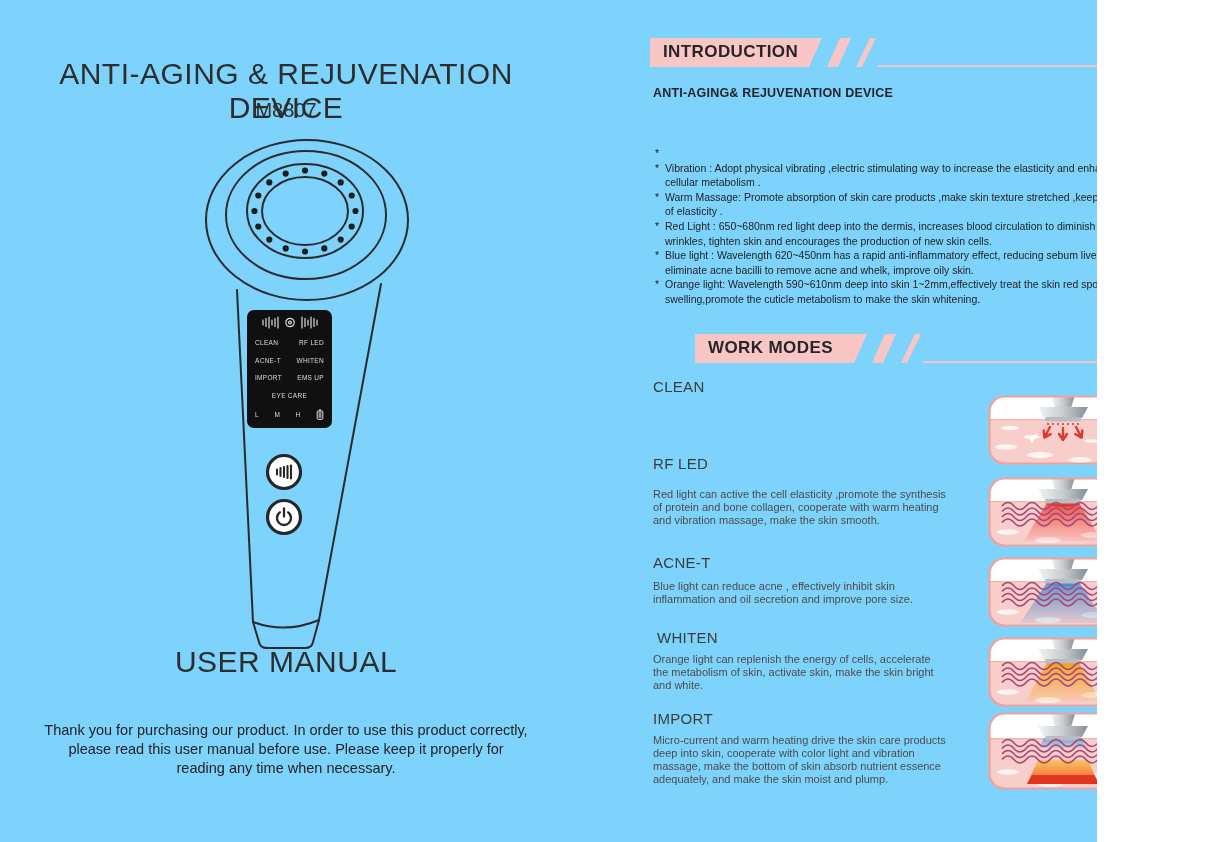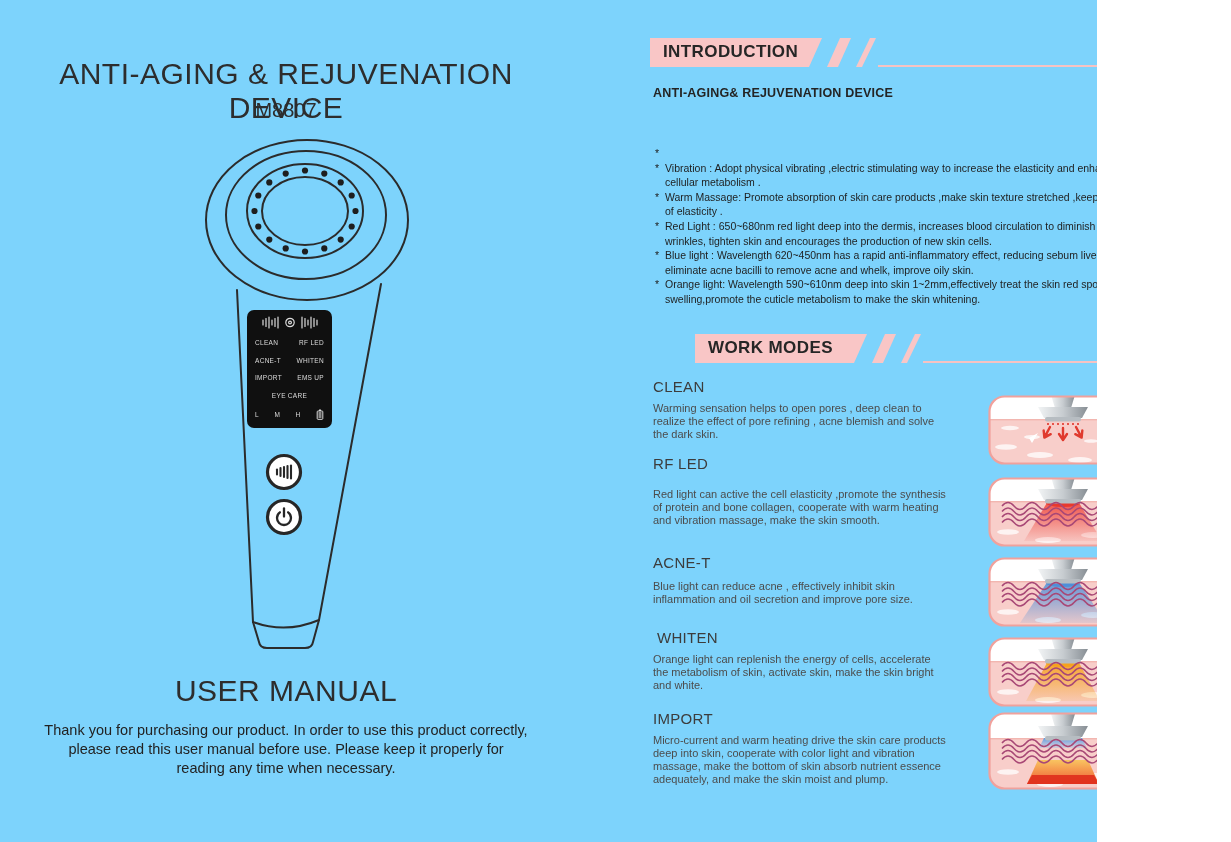--- a/index.html
+++ b/index.html
@@ -4,21 +4,21 @@
 <style>
   html,body{margin:0;padding:0;background:#ffffff;}
   #page{position:relative;width:1097px;height:842px;background:#7dd3fc;overflow:hidden;
         font-family:"Liberation Sans","DejaVu Sans",sans-serif;color:#2d2d2d;}
   .abs{position:absolute;}
   .preline{white-space:pre-line;}
 
   
   .main-title{left:0;top:57px;width:572px;text-align:center;font-size:30px;letter-spacing:.5px;color:#2d2d2d;}
   .model{left:0;top:99px;width:572px;text-align:center;font-size:20px;color:#2d2d2d;}
-  .user-manual{left:0;top:674px;width:572px;text-align:center;font-size:30px;letter-spacing:.5px;color:#2d2d2d;}
+  .user-manual{left:0;top:645px;width:572px;text-align:center;font-size:30px;letter-spacing:.5px;color:#2d2d2d;}
   .thanks{left:0;top:721px;width:572px;text-align:center;font-size:14.5px;line-height:19px;color:#222;}
 
   .device-svg{left:175px;top:138px;}
 
   .panel{left:247px;top:310px;width:85px;height:118px;background:#101010;border-radius:7px;
          color:#dcdcdc;font-size:6.5px;letter-spacing:.3px;display:flex;flex-direction:column;
          justify-content:space-between;padding:6px 8px 8px;box-sizing:border-box;}
   .p-row{display:flex;justify-content:space-between;align-items:center;}
   .p-row.c{justify-content:center;}
   .p-iconrow{display:flex;justify-content:center;}
@@ -200,23 +200,20 @@
 
   <div class="abs banner" style="top:334px;margin-left:45px;">
     <div class="banner-block"></div>
     <div class="banner-stripe bs1"></div>
     <div class="banner-stripe bs2"></div>
     <div class="banner-underline"></div>
     <div class="banner-text">WORK MODES</div>
   </div>
 
   <div class="abs mode-title" style="top:378px;">CLEAN</div>
-  <div class="abs mode-desc preline" style="top:402px;">Warming sensation helps to open pores , deep clean to
-realize the effect of pore refining , acne blemish and solve
-the dark skin.</div>
   <svg class="abs illus" style="top:395px;" width="150" height="70" viewBox="0 0 150 70">
     <defs>
       <clipPath id="c0">
           <rect x="1.5" y="1.5" width="147" height="67" rx="15"></rect>
         </clipPath>
       <linearGradient id="hg0" x1="0" y1="0" x2="1" y2="0">
         <stop offset="0" stop-color="#f2f4f5"></stop>
           <stop offset="0.5" stop-color="#c7ccd0"></stop>
           <stop offset="1" stop-color="#878e94"></stop>
       </linearGradient>

